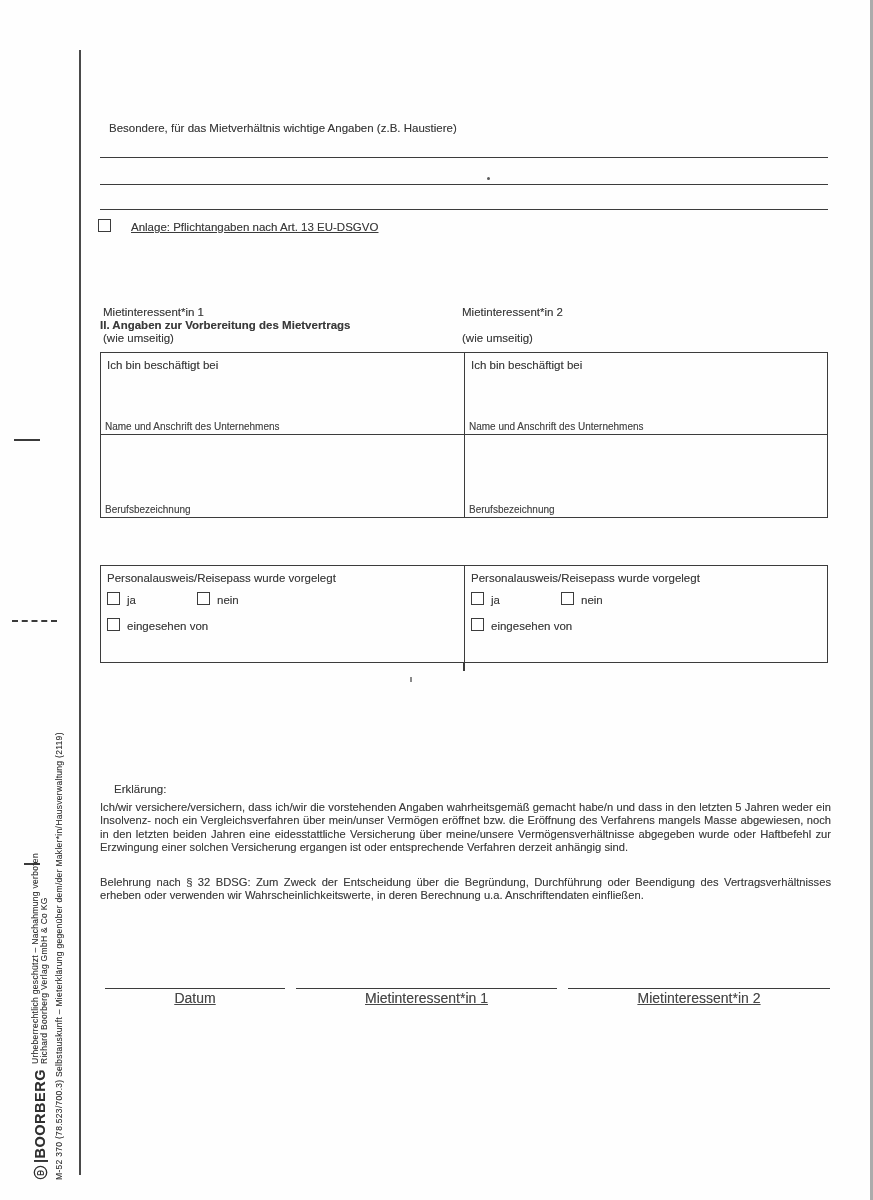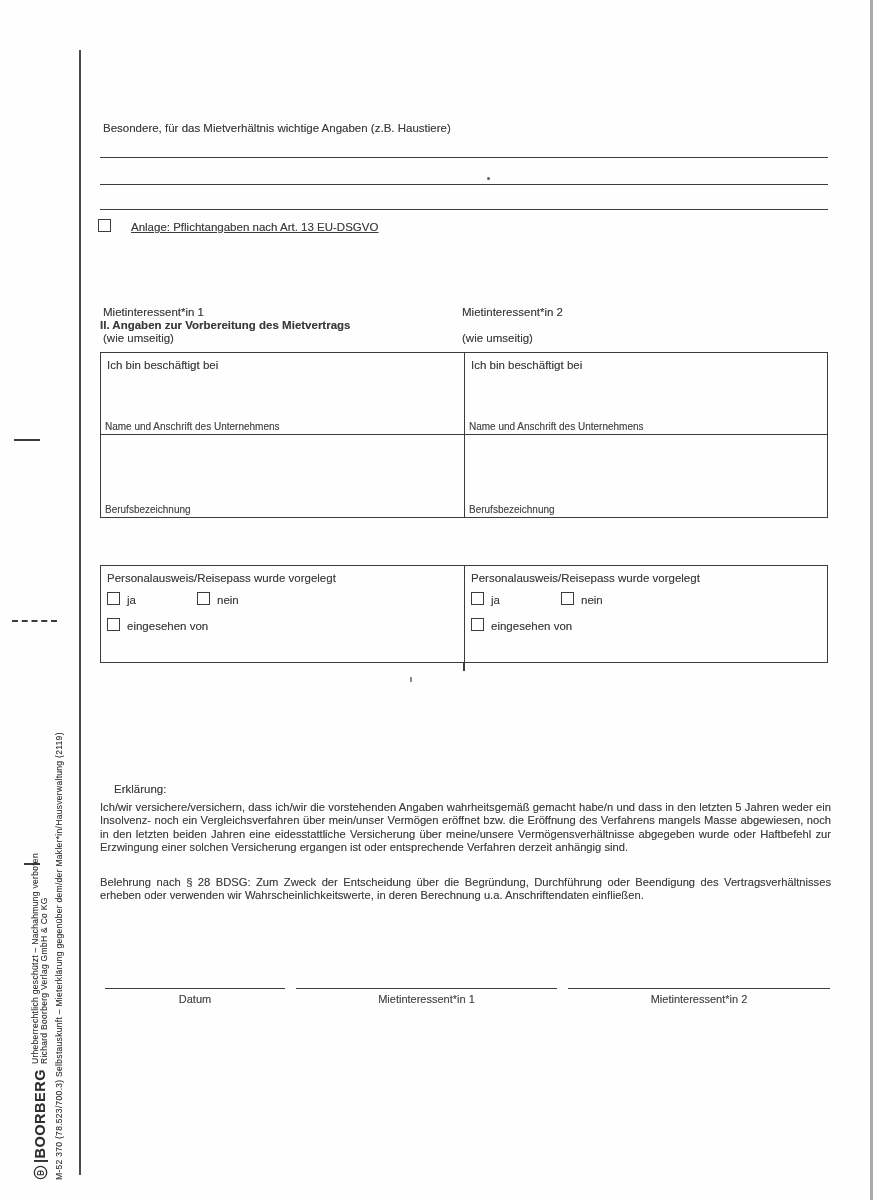--- a/index.html
+++ b/index.html
@@ -22,21 +22,21 @@
   
   .formbox{border:1.6px solid #3c3c3c;box-sizing:border-box;display:flex;}
   .formbox .col{position:relative;flex:0 0 50%;box-sizing:border-box;}
   .formbox .col + .col{border-left:1.6px solid #3c3c3c;}
   .rowdiv{position:absolute;left:0;right:0;border-top:1.6px solid #3c3c3c;}
   .cellcap{position:absolute;left:4px;font-size:10px;color:#474747;}
   
   .para{font-size:11.2px;line-height:13.4px;text-align:justify;color:#3d3d3d;}
   
   .sig{position:absolute;border-top:1.7px solid #3c3c3c;text-align:center;}
-  .sig span{font-size:11px;color:#474747;}
+  .sig span{font-size:14px;color:#474747;text-decoration:underline;}
   
   .vmargin{position:absolute;left:79px;top:50px;width:1.6px;height:1125px;background:#4a4a4a;}
   .edge-right{position:absolute;right:0;top:0;width:3px;height:1200px;background:#ababab;}
   .dash{position:absolute;height:0;border-top:2px solid #3a3a3a;}
   .dash.dashed{border-top-style:dashed;}
   .speck{position:absolute;width:3px;height:3px;border-radius:50%;background:#5a5a5a;}
   .tick{position:absolute;width:1.6px;height:8px;background:#3c3c3c;}
   
   .publisher{
     position:absolute;left:-195px;top:914px;width:490px;height:42px;
@@ -76,21 +76,21 @@
         <span class="logo-text">|BOORBERG</span>
       </div>
       <div class="pub-lines">
         <div>Urheberrechtlich geschützt – Nachahmung verboten</div>
         <div>Richard Boorberg Verlag GmbH &amp; Co KG</div>
       </div>
     </div>
     <div class="pub-rowB">M-52 370 (78.523/700.3) Selbstauskunft – Mieterklärung gegenüber dem/der Makler*in/Hausverwaltung (2119)</div>
   </div>
 
-  <div class="abs t" style="left:103px;top:122px;">Besondere, für das Mietverhältnis wichtige Angaben (z.B. Haustiere)</div>
+  <div class="abs t" style="left:109px;top:122px;">Besondere, für das Mietverhältnis wichtige Angaben (z.B. Haustiere)</div>
   <div class="abs blank-line" style="left:100px;top:156px;width:728px;"></div>
   <div class="abs blank-line" style="left:100px;top:183px;width:728px;"></div>
   <div class="abs blank-line" style="left:100px;top:208px;width:728px;"></div>
 
   <div class="abs cb" style="left:98px;top:219px;"></div>
   <div class="abs t" style="left:131px;top:221px;text-decoration:underline;">Anlage: Pflichtangaben nach Art. 13 EU-DSGVO</div>
 
   <div class="abs t bold" style="left:100px;top:279px;margin-top:40px;">II. Angaben zur Vorbereitung des Mietvertrags</div>
 
   <div class="abs t" style="left:103px;top:306px;">Mietinteressent*in 1</div>
@@ -130,21 +130,21 @@
       <div class="cb abs" style="left:96px;top:26px;"></div>
       <div class="t abs" style="left:116px;top:28px;">nein</div>
       <div class="cb abs" style="left:6px;top:52px;"></div>
       <div class="t abs" style="left:26px;top:54px;">eingesehen von</div>
     </div>
   </div>
   <div class="tick" style="left:463px;top:663px;"></div>
 
   <div class="abs t" style="left:103px;top:783px;margin-left:11px;">Erklärung:</div>
   <div class="abs para" style="left:100px;top:801px;width:731px;">Ich/wir versichere/versichern, dass ich/wir die vorstehenden Angaben wahrheitsgemäß gemacht habe/n und dass in den letzten 5 Jahren weder ein Insolvenz- noch ein Vergleichsverfahren über mein/unser Vermögen eröffnet bzw. die Eröffnung des Verfahrens mangels Masse abgewiesen, noch in den letzten beiden Jahren eine eidesstattliche Versicherung über meine/unsere Vermögensverhältnisse abgegeben wurde oder Haftbefehl zur Erzwingung einer solchen Versicherung ergangen ist oder entsprechende Verfahren derzeit anhängig sind.</div>
-  <div class="abs para" style="left:100px;top:876px;width:731px;">Belehrung nach § 28 BDSG: Zum Zweck der Entscheidung über die Begründung, Durchführung oder Beendigung des Vertragsverhältnisses erheben oder verwenden wir Wahrscheinlichkeitswerte, in deren Berechnung u.a. Anschriftendaten einfließen.</div>
+  <div class="abs para" style="left:100px;top:876px;width:731px;">Belehrung nach § 32 BDSG: Zum Zweck der Entscheidung über die Begründung, Durchführung oder Beendigung des Vertragsverhältnisses erheben oder verwenden wir Wahrscheinlichkeitswerte, in deren Berechnung u.a. Anschriftendaten einfließen.</div>
 
   <div class="sig" style="left:105px;top:988px;width:180px;">
     <span>Datum</span>
   </div>
   <div class="sig" style="left:296px;top:988px;width:261px;">
     <span>Mietinteressent*in 1</span>
   </div>
   <div class="sig" style="left:568px;top:988px;width:262px;">
     <span>Mietinteressent*in 2</span>
   </div>

